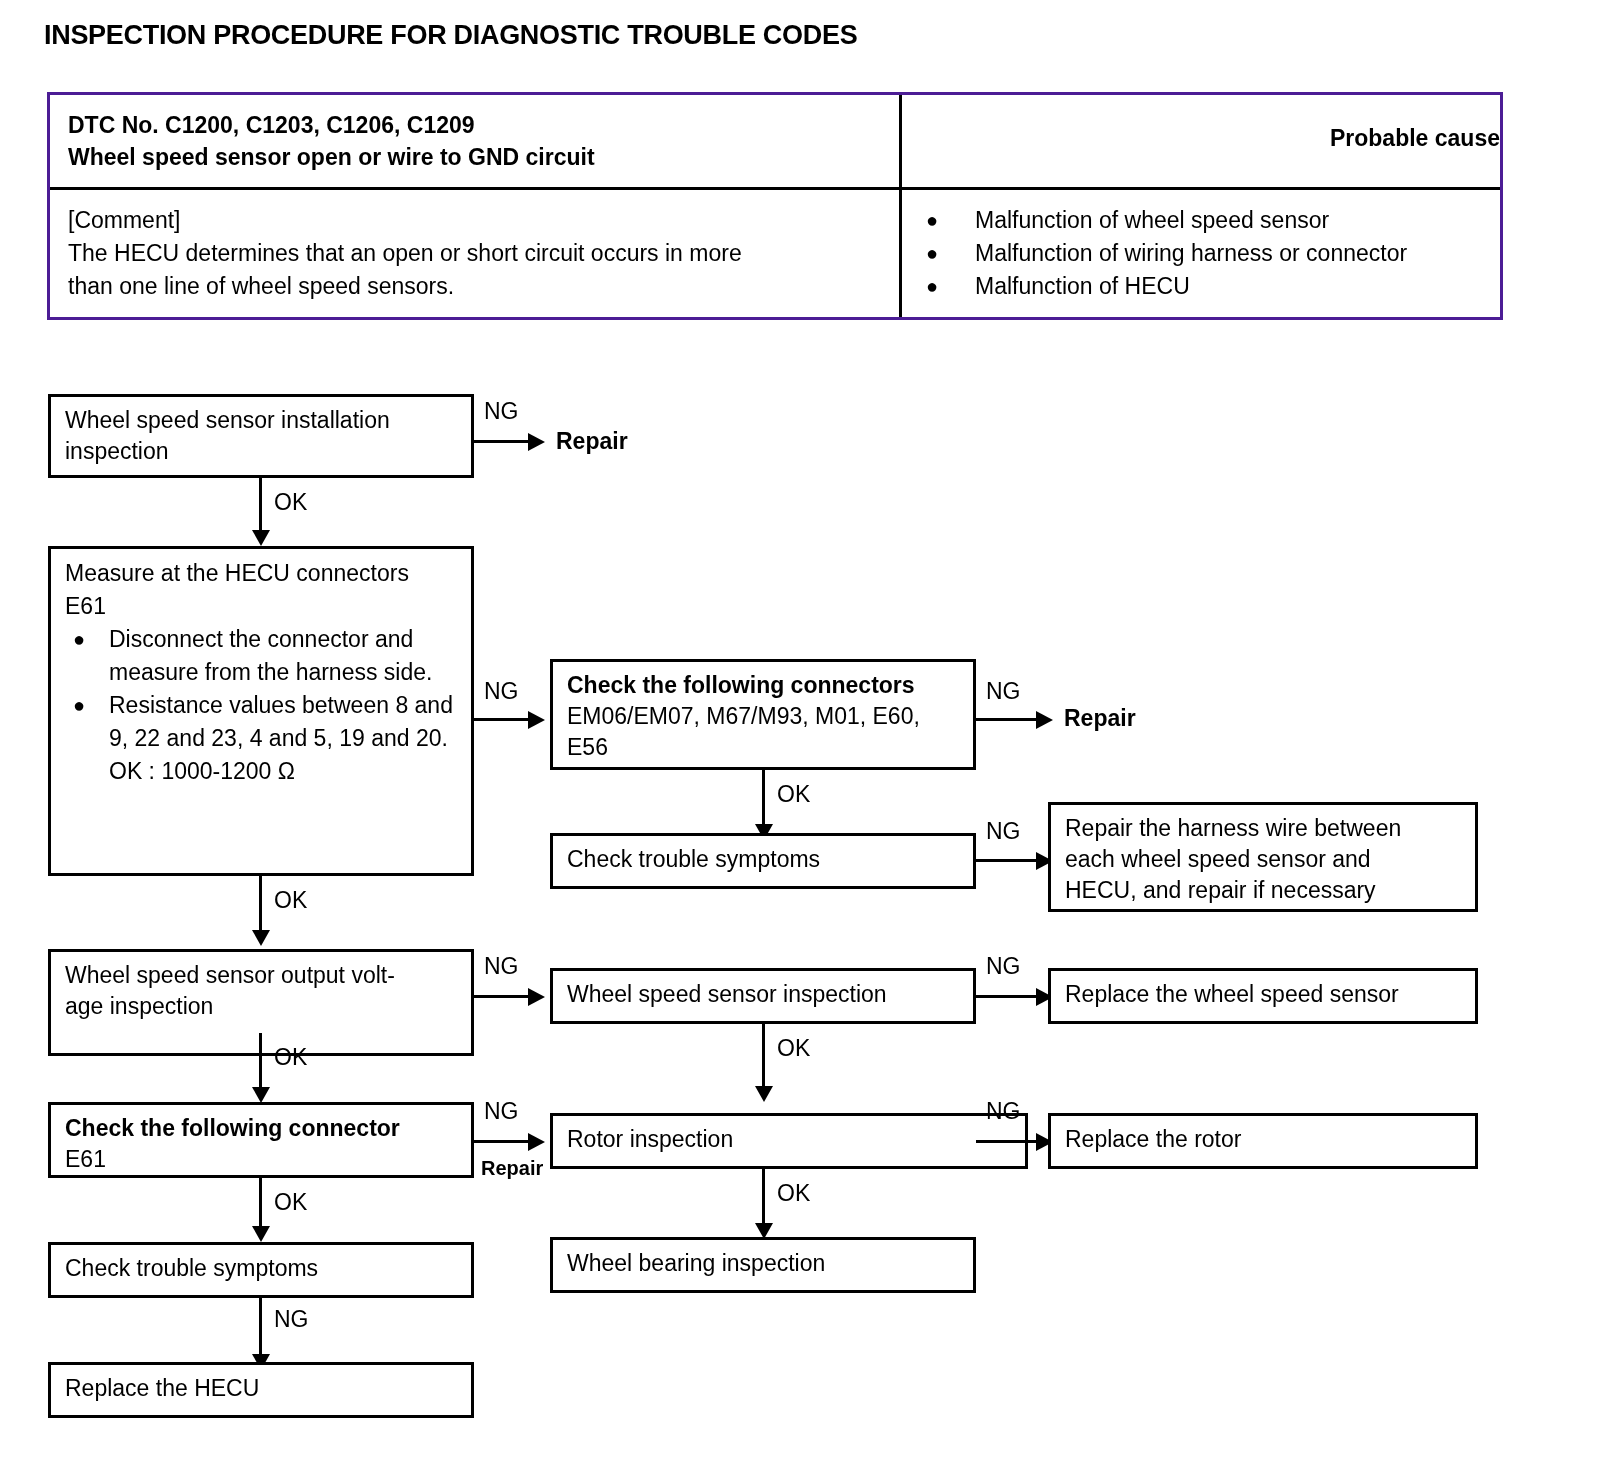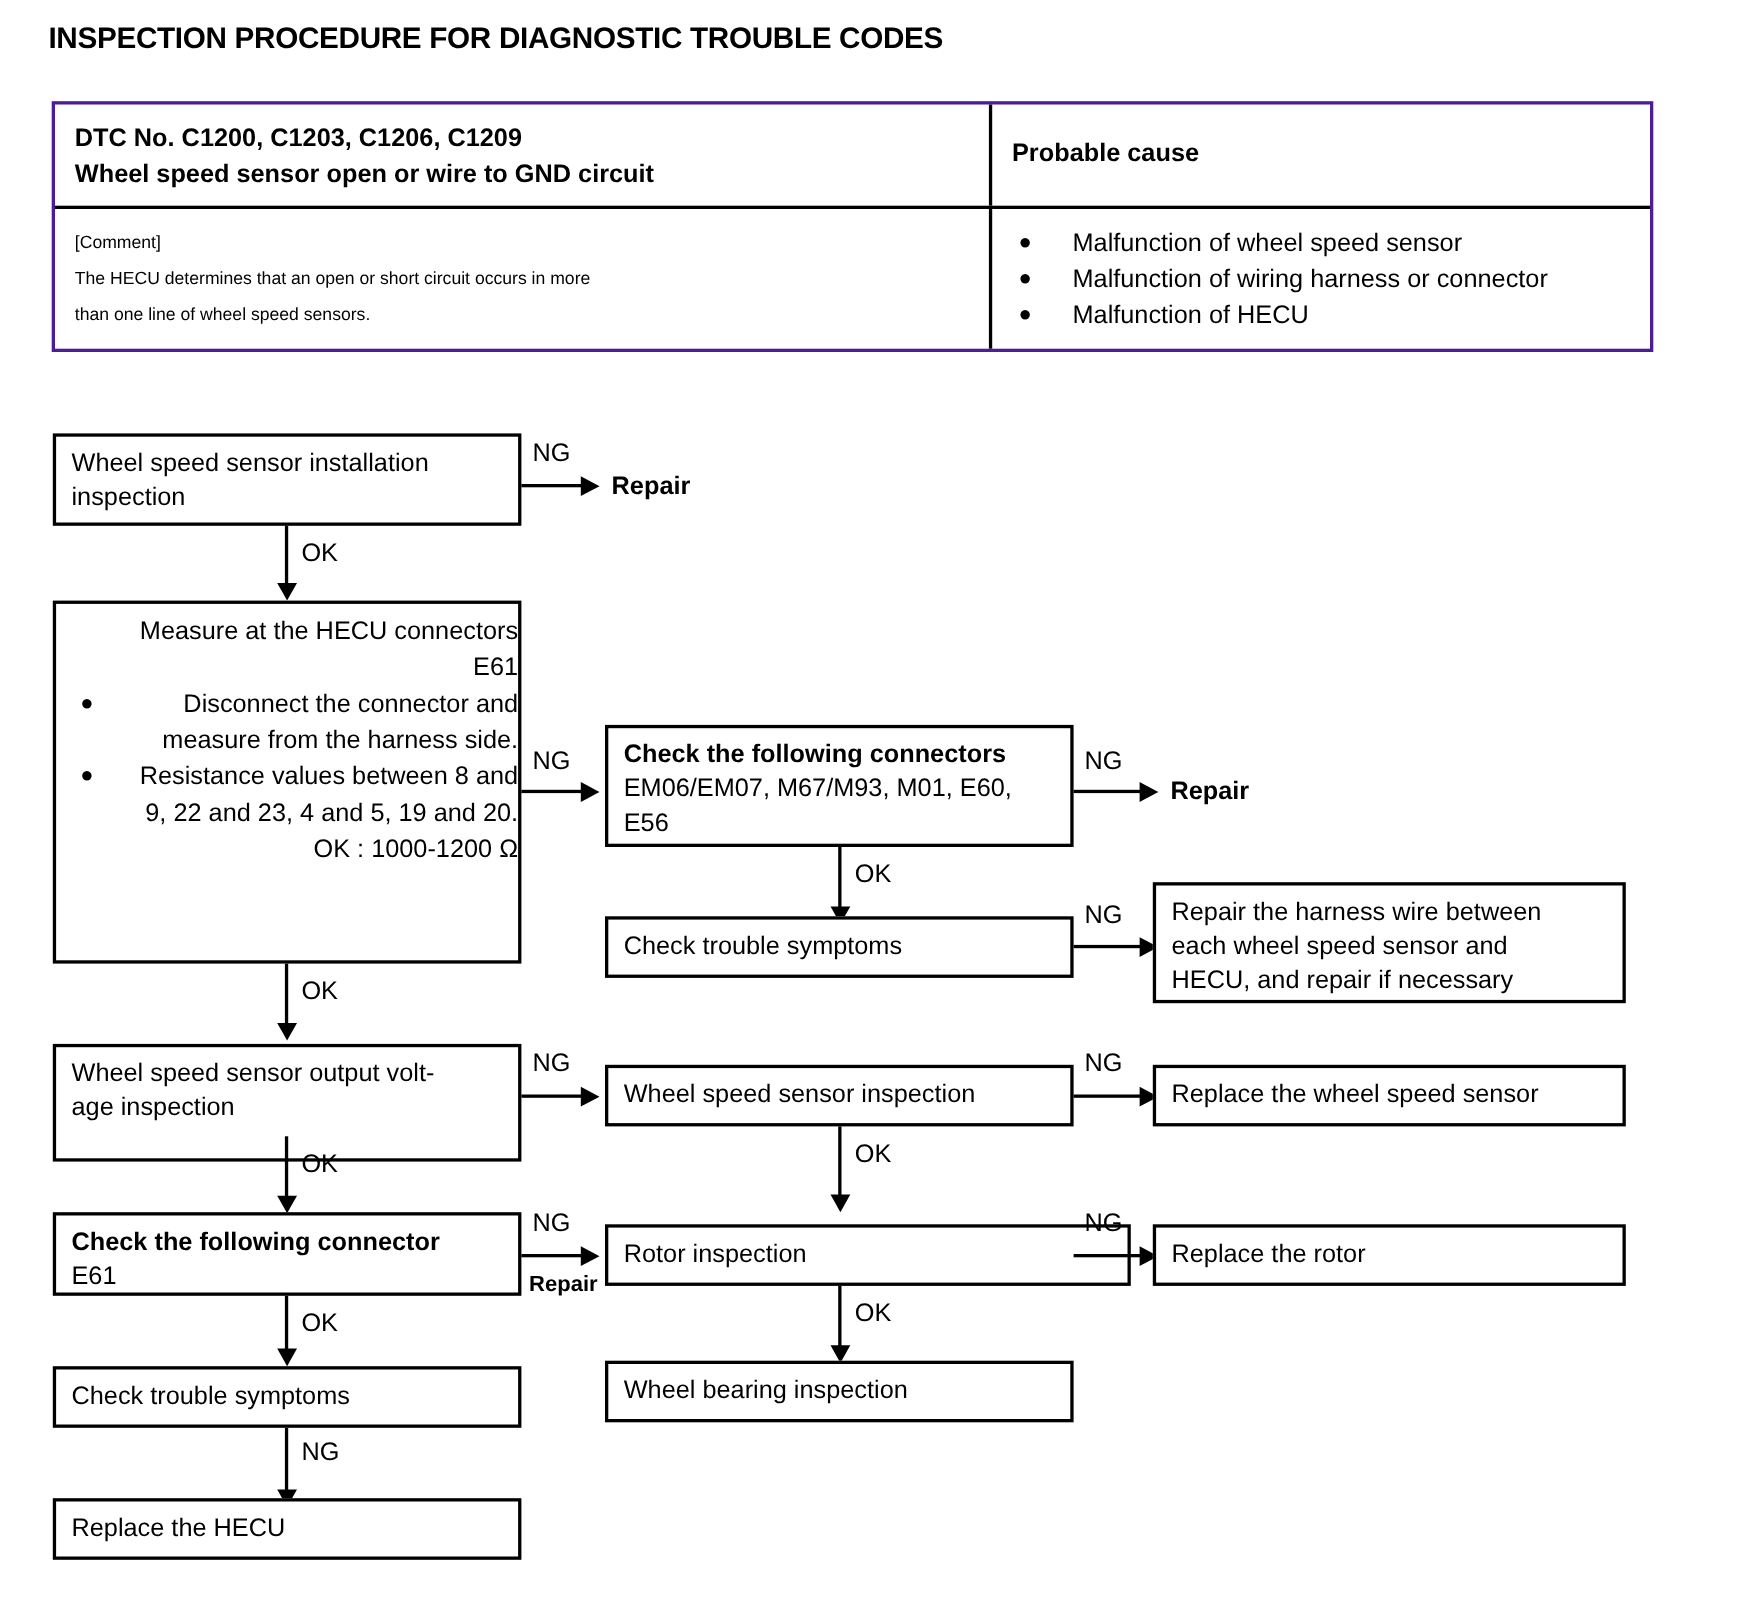--- a/index.html
+++ b/index.html
@@ -56,26 +56,26 @@
   }
   .dtc-line {
     font-size: 23px;
     font-weight: bold;
     line-height: 32px;
     white-space: nowrap;
   }
   .probable-title {
     font-size: 23px;
     font-weight: bold;
-    text-align: left;
+    text-align: right;
     line-height: 32px;
     padding-top: 13px;
   }
   .comment-line {
-    font-size: 16px;
+    font-size: 23px;
     line-height: 33px;
     white-space: nowrap;
   }
   .cause-list {
     list-style: none;
     margin: 0;
     padding: 0;
   }
   .cause-list li {
     font-size: 23px;
@@ -154,21 +154,20 @@
   .bullet-item .bullet {
     position: absolute;
     left: 8px;
     top: 0;
     font-size: 20px;
   }
   .measure-body {
     font-size: 23px;
     line-height: 33px;
     padding: 8px 0 0 14px;
-    text-align: right;
   }
   .measure-body .lead {
     white-space: pre-line;
   }
 </style>
 </head>
 <body>
 
 <div id="page-title">INSPECTION PROCEDURE FOR DIAGNOSTIC TROUBLE CODES</div>
 

